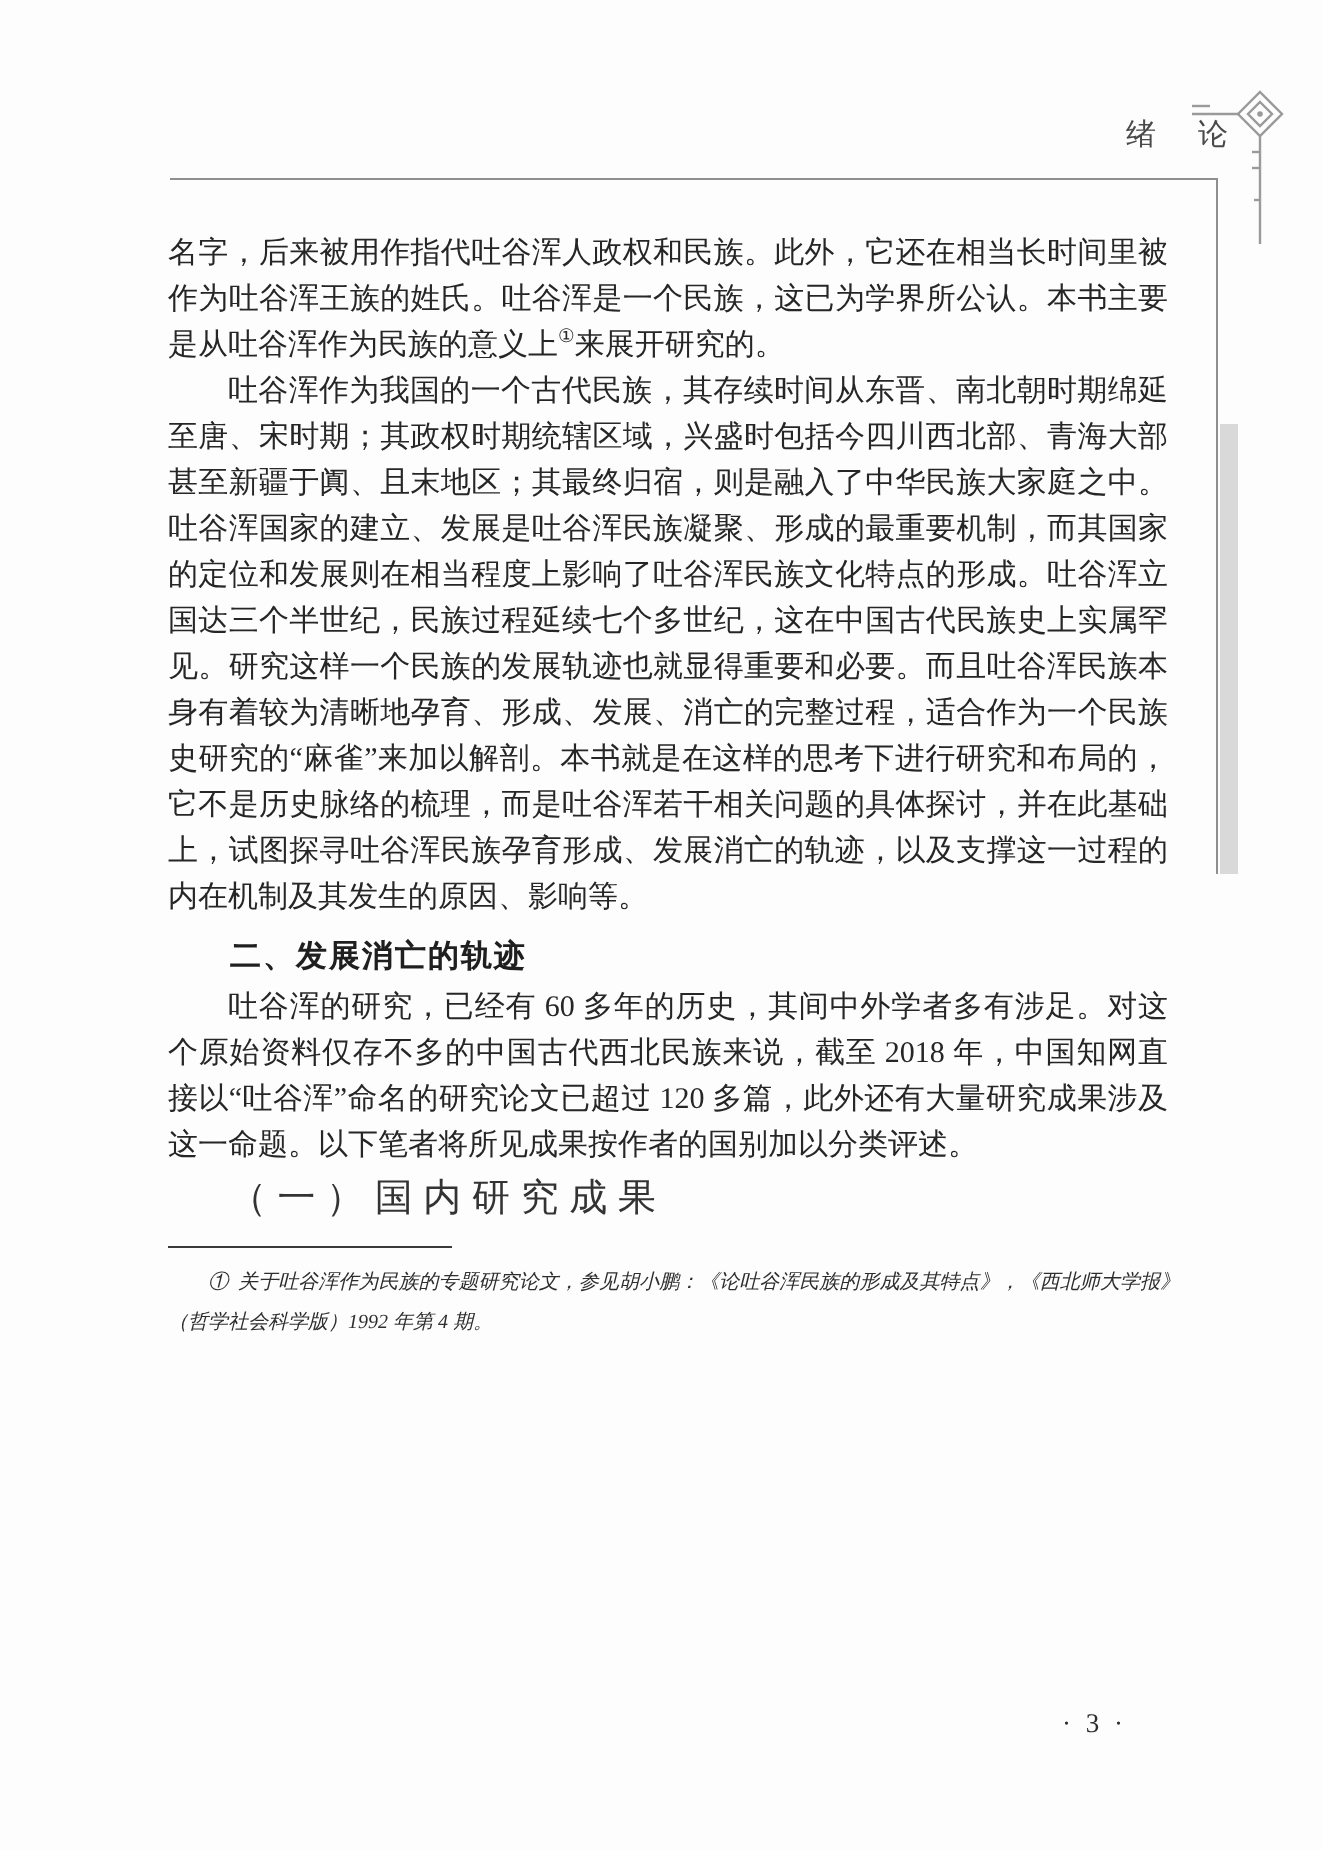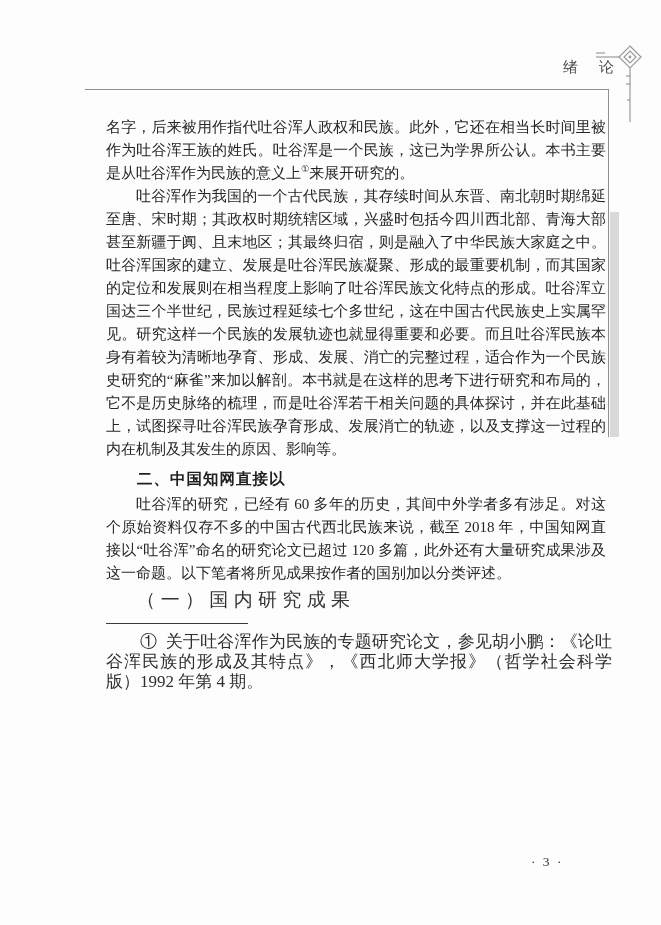--- a/index.html
+++ b/index.html
@@ -17,41 +17,41 @@
     position:absolute;left:563px;top:58px;
     display:flex;gap:21px;
     font-size:15px;color:#4a4a4a;
   }
   .ornament{position:absolute;left:596px;top:44px;width:48px;height:85px;}
   
   .frame-top{position:absolute;left:85px;top:89px;width:524px;height:1px;background:#8f8f8f;}
   .frame-right{position:absolute;left:608px;top:89px;width:1px;height:348px;background:#8f8f8f;}
   .scan-bar{position:absolute;left:610px;top:212px;width:9px;height:225px;background:#d9d9d9;}
   
-  .column{position:absolute;left:84px;top:116px;width:500px;margin-left:22px;}
+  .column{position:absolute;left:84px;top:116px;width:500px;}
   p.body{
     margin:0;font-size:15px;line-height:23px;
     text-align:justify;text-justify:inter-ideograph;
   }
   p.indent{text-indent:2em;}
   p.heading{
     margin:6px 0 3px;
     font-family:"Liberation Sans","DejaVu Sans",sans-serif;
     font-weight:700;font-size:15.5px;line-height:23px;
     text-indent:2em;letter-spacing:1px;color:#1f1f1f;
   }
   p.subheading{
     margin:3px 0;font-size:19px;line-height:23px;
     text-indent:1.6em;letter-spacing:0.28em;color:#333;
   }
   sup{font-size:0.62em;line-height:0;}
   .fn-divider{width:142px;border-top:1px solid #3a3a3a;margin:12px 0 8px;}
   p.footnote{
-    margin:0;font-size:17px;line-height:20px;
-    text-align:justify;text-indent:2em;color:#2e2e2e;width:506px;
+    margin:0;font-size:10px;line-height:20px;
+    text-align:justify;text-indent:2em;color:#2e2e2e;width:506px;font-style:italic;
   }
   .page-number{
     position:absolute;left:531px;top:854px;
     font-size:13.5px;letter-spacing:2px;color:#2e2e2e;
   }
 </style>
 </head>
 <body>
 
 <div class="page">
@@ -74,21 +74,21 @@
   </svg>
 
   <div class="frame-top"></div>
   <div class="frame-right"></div>
   <div class="scan-bar"></div>
 
   <div class="column">
     <main>
         <p class="body">名字，后来被用作指代吐谷浑人政权和民族。此外，它还在相当长时间里被作为吐谷浑王族的姓氏。吐谷浑是一个民族，这已为学界所公认。本书主要是从吐谷浑作为民族的意义上<sup>①</sup>来展开研究的。</p>
         <p class="body indent">吐谷浑作为我国的一个古代民族，其存续时间从东晋、南北朝时期绵延至唐、宋时期；其政权时期统辖区域，兴盛时包括今四川西北部、青海大部甚至新疆于阗、且末地区；其最终归宿，则是融入了中华民族大家庭之中。吐谷浑国家的建立、发展是吐谷浑民族凝聚、形成的最重要机制，而其国家的定位和发展则在相当程度上影响了吐谷浑民族文化特点的形成。吐谷浑立国达三个半世纪，民族过程延续七个多世纪，这在中国古代民族史上实属罕见。研究这样一个民族的发展轨迹也就显得重要和必要。而且吐谷浑民族本身有着较为清晰地孕育、形成、发展、消亡的完整过程，适合作为一个民族史研究的“麻雀”来加以解剖。本书就是在这样的思考下进行研究和布局的，它不是历史脉络的梳理，而是吐谷浑若干相关问题的具体探讨，并在此基础上，试图探寻吐谷浑民族孕育形成、发展消亡的轨迹，以及支撑这一过程的内在机制及其发生的原因、影响等。</p>
-        <p class="heading">二、中国知网直接以</p>
+        <p class="heading">二、发展消亡的轨迹</p>
         <p class="body indent">吐谷浑的研究，已经有 60 多年的历史，其间中外学者多有涉足。对这个原始资料仅存不多的中国古代西北民族来说，截至 2018 年，中国知网直接以“吐谷浑”命名的研究论文已超过 120 多篇，此外还有大量研究成果涉及这一命题。以下笔者将所见成果按作者的国别加以分类评述。</p>
         <p class="subheading">（一）国内研究成果</p>
       </main>
 
     <div class="fn-divider"></div>
     <section>
         <p class="footnote"><span>①</span> 关于吐谷浑作为民族的专题研究论文，参见胡小鹏：《论吐谷浑民族的形成及其特点》，《西北师大学报》（哲学社会科学版）1992 年第 4 期。</p>
       </section>
   </div>
 

